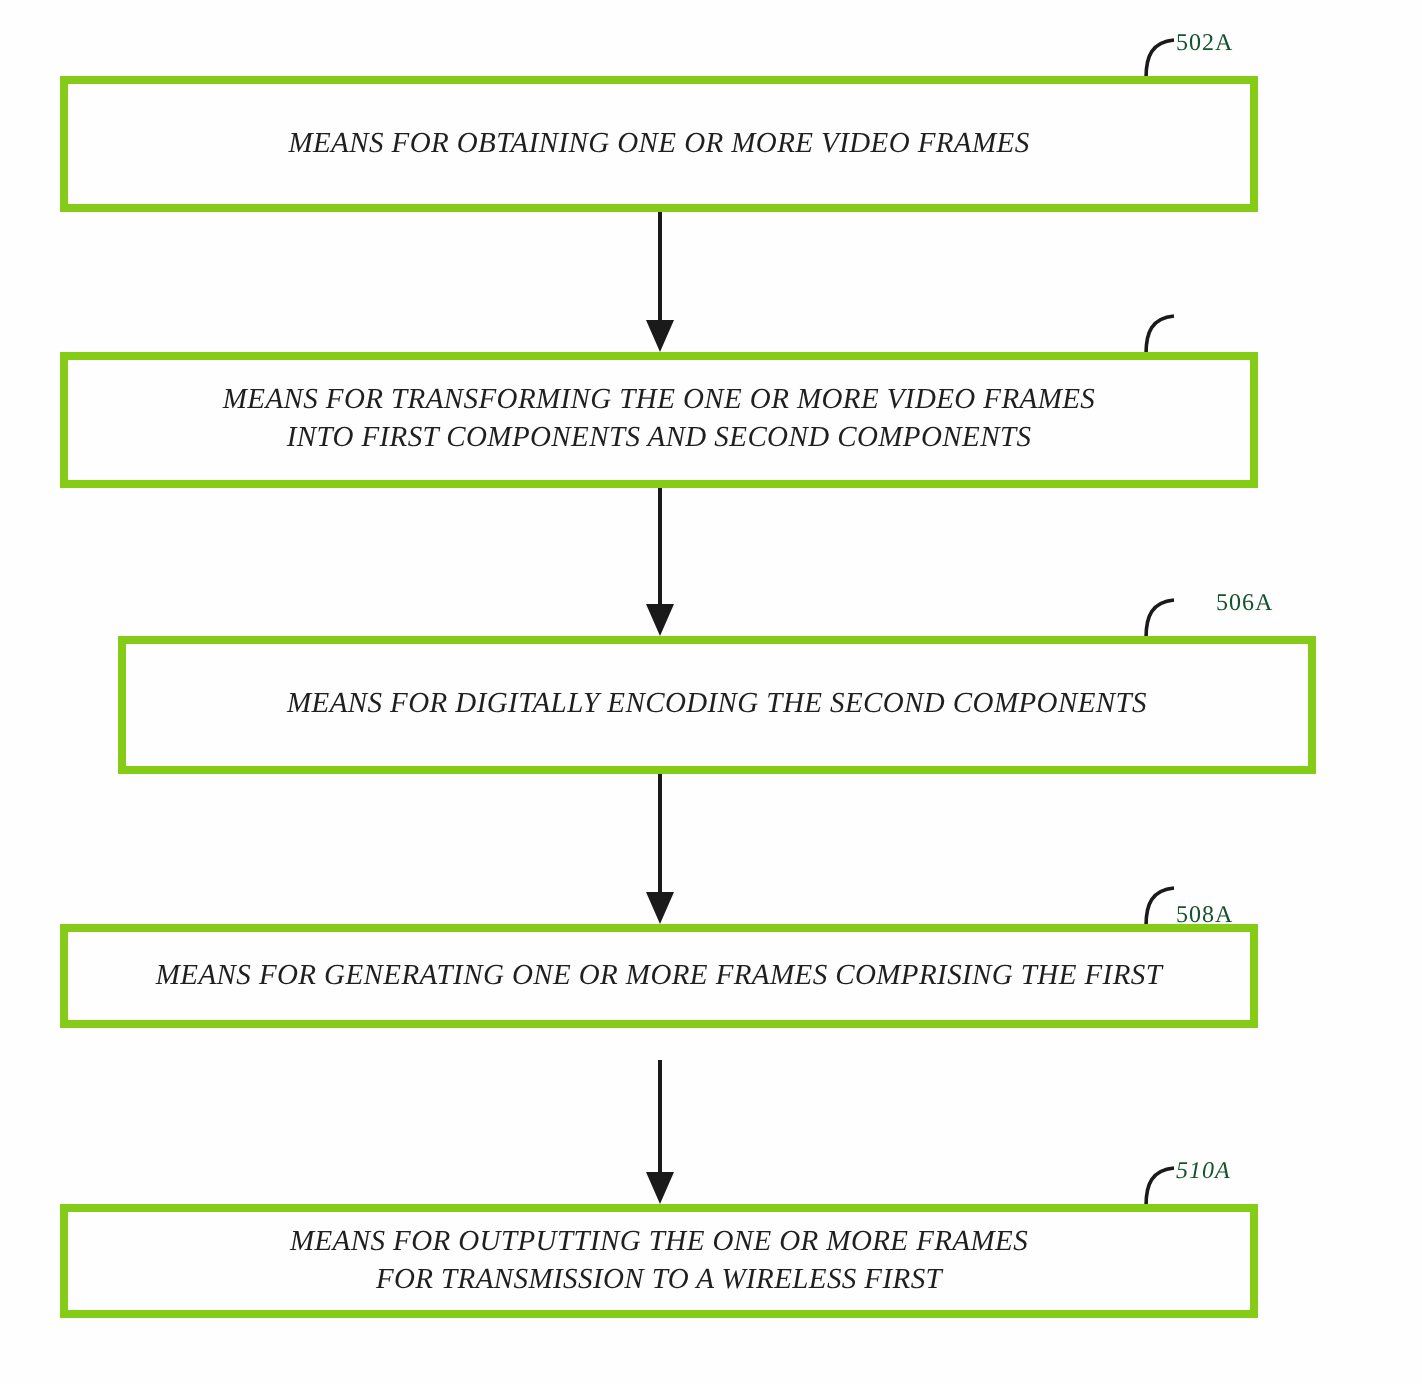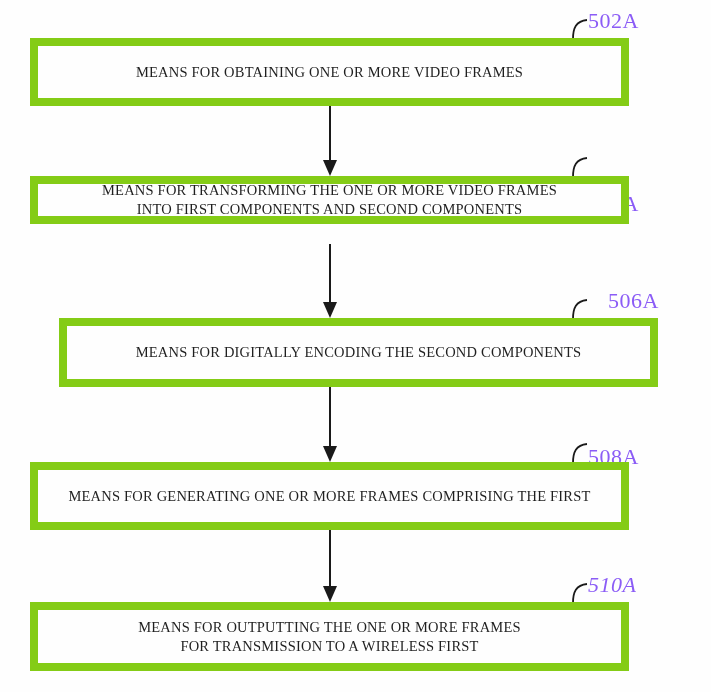--- a/index.html
+++ b/index.html
@@ -14,42 +14,43 @@
     background: #fefefe;
     font-family: "Liberation Serif", "DejaVu Serif", serif;
     color: #1a1a1a;
     overflow: hidden;
   }
   .block {
     position: absolute;
     left: 30px;
     width: 599px;
     box-sizing: border-box;
-    border: 8px solid #84cc16;
+    border: 4px solid #84cc16;
     background: #fefefe;
     display: flex;
     align-items: center;
     justify-content: center;
+    font-style: italic;
   }
   .block-text {
     text-align: center;
     font-size: 14.5px;
     line-height: 19px;
     letter-spacing: 0.2px;
     color: #1f1f1f;
   }
   .block-text .line { display: block; }
   .block-text .line:empty { display: none; }
   .ref-label {
     position: absolute;
     left: 588px;
-    font-size: 22px;
+    font-size: 12px;
     line-height: 18px;
     letter-spacing: 0.5px;
-    color: #8b5cf6;
+    color: #14532d;
     white-space: nowrap;
   }
   .leader {
     position: absolute;
     left: 571px;
     width: 18px;
     height: 21px;
   }
   .arrow {
     position: absolute;
@@ -90,21 +91,21 @@
 
   <div class="arrow" style="top:106px;height:70px;">
     <div class="arrow-line"></div>
     <div class="arrow-head"></div>
   </div>
 
   <span class="ref-label" style="top:150px;margin-top:45px;">504A</span>
   <svg class="leader" style="top:156px;" viewBox="0 0 18 21">
     <path d="M2,21 C2,10 5,3 16,2" fill="none" stroke="#1a1a1a" stroke-width="1.8"></path>
   </svg>
-  <div class="block" style="top:176px;height:48px;">
+  <div class="block" style="top:176px;height:68px;">
     <div class="block-text">
       <span class="line">MEANS FOR TRANSFORMING THE ONE OR MORE VIDEO FRAMES</span>
       <span class="line">INTO FIRST COMPONENTS AND SECOND COMPONENTS</span>
     </div>
   </div>
 
   <div class="arrow" style="top:244px;height:74px;">
     <div class="arrow-line"></div>
     <div class="arrow-head"></div>
   </div>
@@ -122,35 +123,35 @@
 
   <div class="arrow" style="top:387px;height:75px;">
     <div class="arrow-line"></div>
     <div class="arrow-head"></div>
   </div>
 
   <span class="ref-label" style="top:448px;">508A</span>
   <svg class="leader" style="top:442px;" viewBox="0 0 18 21">
     <path d="M2,21 C2,10 5,3 16,2" fill="none" stroke="#1a1a1a" stroke-width="1.8"></path>
   </svg>
-  <div class="block" style="top:462px;height:68px;">
+  <div class="block" style="top:462px;height:52px;">
     <div class="block-text">
       <span class="line">MEANS FOR GENERATING ONE OR MORE FRAMES COMPRISING THE FIRST</span>
     </div>
   </div>
 
   <div class="arrow" style="top:530px;height:72px;">
     <div class="arrow-line"></div>
     <div class="arrow-head"></div>
   </div>
 
   <span class="ref-label" style="top:576px;font-style:italic;">510A</span>
   <svg class="leader" style="top:582px;" viewBox="0 0 18 21">
     <path d="M2,21 C2,10 5,3 16,2" fill="none" stroke="#1a1a1a" stroke-width="1.8"></path>
   </svg>
-  <div class="block" style="top:602px;height:69px;">
+  <div class="block" style="top:602px;height:57px;">
     <div class="block-text">
       <span class="line">MEANS FOR OUTPUTTING THE ONE OR MORE FRAMES</span>
       <span class="line">FOR TRANSMISSION TO A WIRELESS FIRST</span>
     </div>
   </div>
 
 </div>
 
 </body></html>

